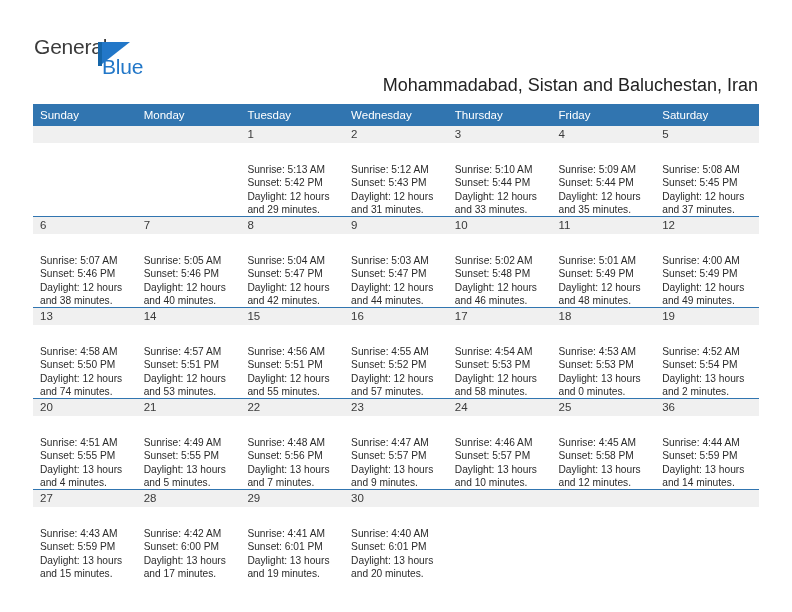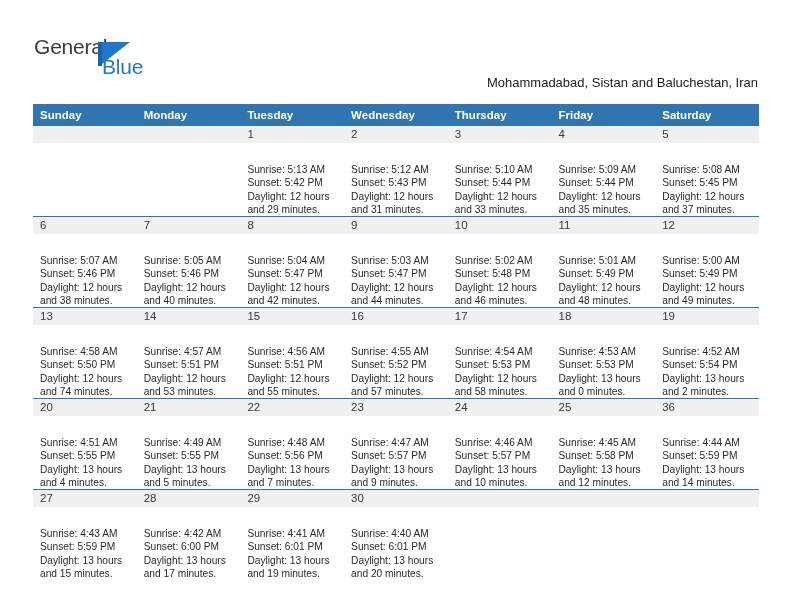--- a/index.html
+++ b/index.html
@@ -71,21 +71,21 @@
     right: 34px; top: 34px;
     font-size: 27px;
     color: #222;
     text-align: right;
     line-height: 1.1;
     white-space: nowrap;
   }
   .subtitle {
     position: absolute;
     right: 34px; top: 76px;
-    font-size: 13px;
+    font-size: 18px;
     color: #222;
     text-align: right;
     line-height: 1.1;
     white-space: nowrap;
   }
 
   
   .calendar {
     position: absolute;
     left: 33px; top: 104px;
@@ -93,21 +93,21 @@
   }
   .cal-table {
     width: 726px;
     border-collapse: collapse;
     table-layout: fixed;
   }
   .cal-table th {
     background: #3175b0;
     color: #ffffff;
     font-size: 11.5px;
-    font-weight: bold;
+    font-weight: normal;
     text-align: left;
     padding: 5px 0 5px 7px;
     height: 21px;
     border: none;
   }
   .cal-table td {
     width: 103.7px;
     height: 90px;
     vertical-align: top;
     padding: 0;
@@ -294,21 +294,21 @@
                   <div>Sunrise: 5:01 AM</div>
                   <div>Sunset: 5:49 PM</div>
                   <div class="daylight">Daylight: 12 hours and 48 minutes.</div>
                 </div>
               </div>
             </td>
             <td>
               <div class="daycell">
                 <div class="daynum-band">12</div>
                 <div class="dayinfo">
-                  <div>Sunrise: 5:00 AM</div>
+                  <div>Sunrise: 4:00 AM</div>
                   <div>Sunset: 5:49 PM</div>
                   <div class="daylight">Daylight: 12 hours and 49 minutes.</div>
                 </div>
               </div>
             </td>
           </tr>
           <tr>
             <td>
               <div class="daycell">
                 <div class="daynum-band">13</div>

